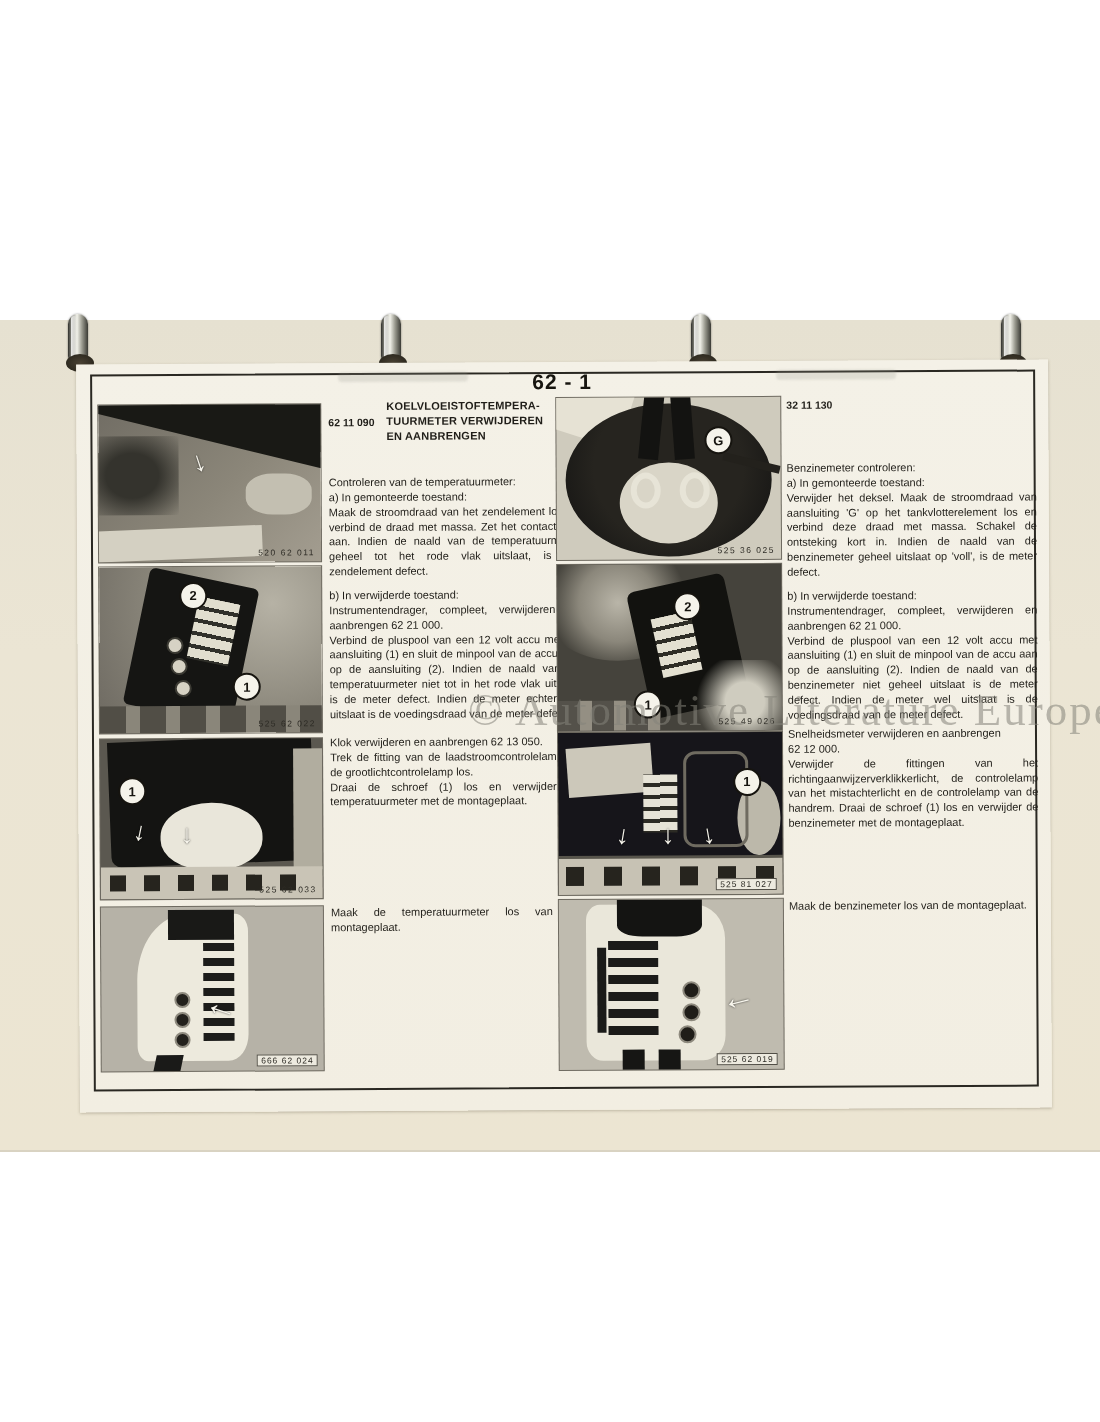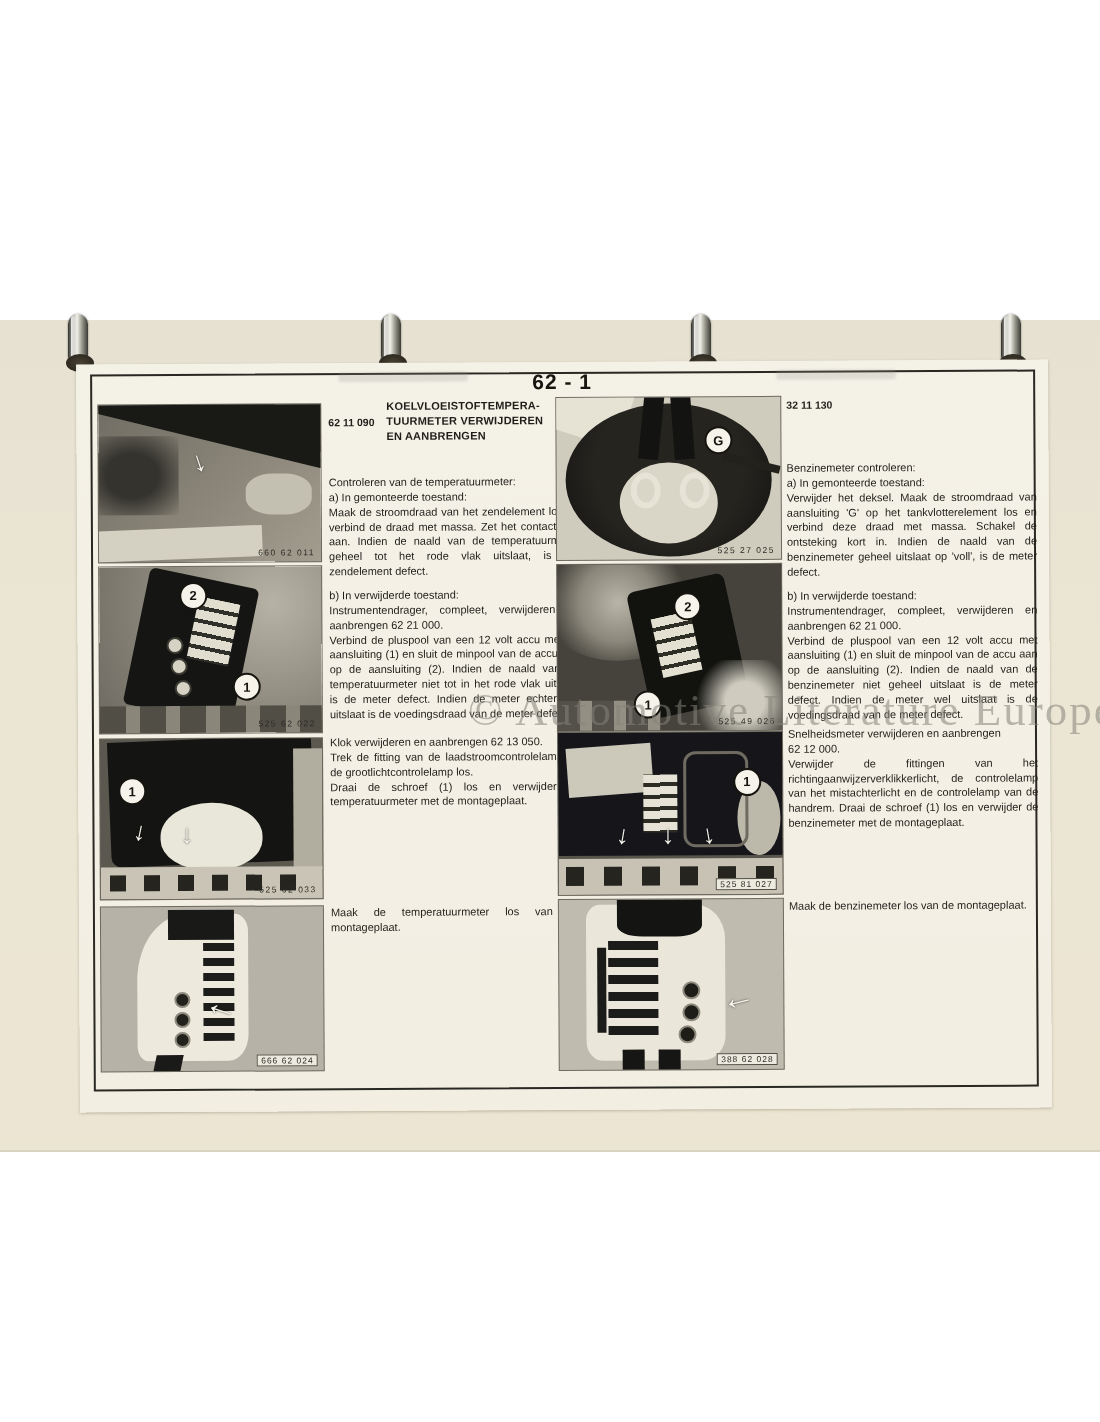--- a/index.html
+++ b/index.html
@@ -151,21 +151,21 @@
     <div class="page-header">62 - 1</div>
     <div class="bleed" style="left:262px;top:9px;width:130px"></div>
     <div class="bleed" style="left:700px;top:9px;width:120px"></div>
 
     <div class="photo p1" style="left:22px;top:41px;width:222px;height:157px">
       <div class="ph-shape dk1"></div>
       <div class="ph-shape dk2"></div>
       <div class="ph-shape lt1"></div>
       <div class="ph-shape lt2"></div>
       <div class="warrow" style="left:42%;top:26%;font-size:28px;transform:rotate(-18deg)">↓</div>
-      <div class="caption">660 62 011</div>
+      <div class="caption">520 62 011</div>
     </div>
 
     <div class="photo p2" style="left:22px;top:203px;width:222px;height:166px">
       <div class="ph-shape panel"></div>
       <div class="ph-shape conn"></div>
       <div class="ph-shape scr1"></div>
       <div class="ph-shape scr2"></div>
       <div class="ph-shape scr3"></div>
       <div class="ph-shape strip"></div>
       <div class="callout" style="left:36%;top:9%">2</div>
@@ -216,21 +216,21 @@
     <div class="photo p5" style="left:480px;top:36px;width:224px;height:162px">
       <div class="ph-shape corner"></div>
       <div class="ph-shape hole"></div>
       <div class="ph-shape disc"></div>
       <div class="ph-shape loop1"></div>
       <div class="ph-shape loop2"></div>
       <div class="ph-shape cab1"></div>
       <div class="ph-shape cab2"></div>
       <div class="ph-shape wire"></div>
       <div class="callout" style="left:66%;top:18%">G</div>
-      <div class="caption">525 27 025</div>
+      <div class="caption">525 36 025</div>
     </div>
 
     <div class="photo p6" style="left:480px;top:203px;width:224px;height:166px">
       <div class="ph-shape glow"></div>
       <div class="ph-shape panel"></div>
       <div class="ph-shape conn"></div>
       <div class="ph-shape blob"></div>
       <div class="ph-shape strip"></div>
       <div class="callout" style="left:52%;top:17%">2</div>
       <div class="callout" style="left:34%;top:76%">1</div>
@@ -255,21 +255,21 @@
       <div class="ph-shape plate"></div>
       <div class="ph-shape topdk"></div>
       <div class="ph-shape zig"></div>
       <div class="ph-shape edge"></div>
       <div class="ph-shape h1"></div>
       <div class="ph-shape h2"></div>
       <div class="ph-shape h3"></div>
       <div class="ph-shape leg1"></div>
       <div class="ph-shape leg2"></div>
       <div class="warrow" style="left:72%;top:46%;font-size:34px;transform:rotate(-14deg)">←</div>
-      <div class="caption boxed">388 62 028</div>
+      <div class="caption boxed">525 62 019</div>
     </div>
 
     <div class="tblock head" style="left:710px;top:36px;width:258px">
       <span class="code">32 11 130</span>
     </div>
     <div class="tblock" style="left:710px;top:100px;width:250px">Benzinemeter controleren:
 a) In gemonteerde toestand:
 Verwijder het deksel. Maak de stroomdraad van aansluiting 'G' op het tankvlotterelement los en verbind deze draad met massa. Schakel de ontsteking kort in. Indien de naald van de benzinemeter geheel uitslaat op 'voll', is de meter defect.</div>
     <div class="tblock" style="left:710px;top:228px;width:250px">b) In verwijderde toestand:
 Instrumentendrager, compleet, verwijderen en aanbrengen 62 21 000.

